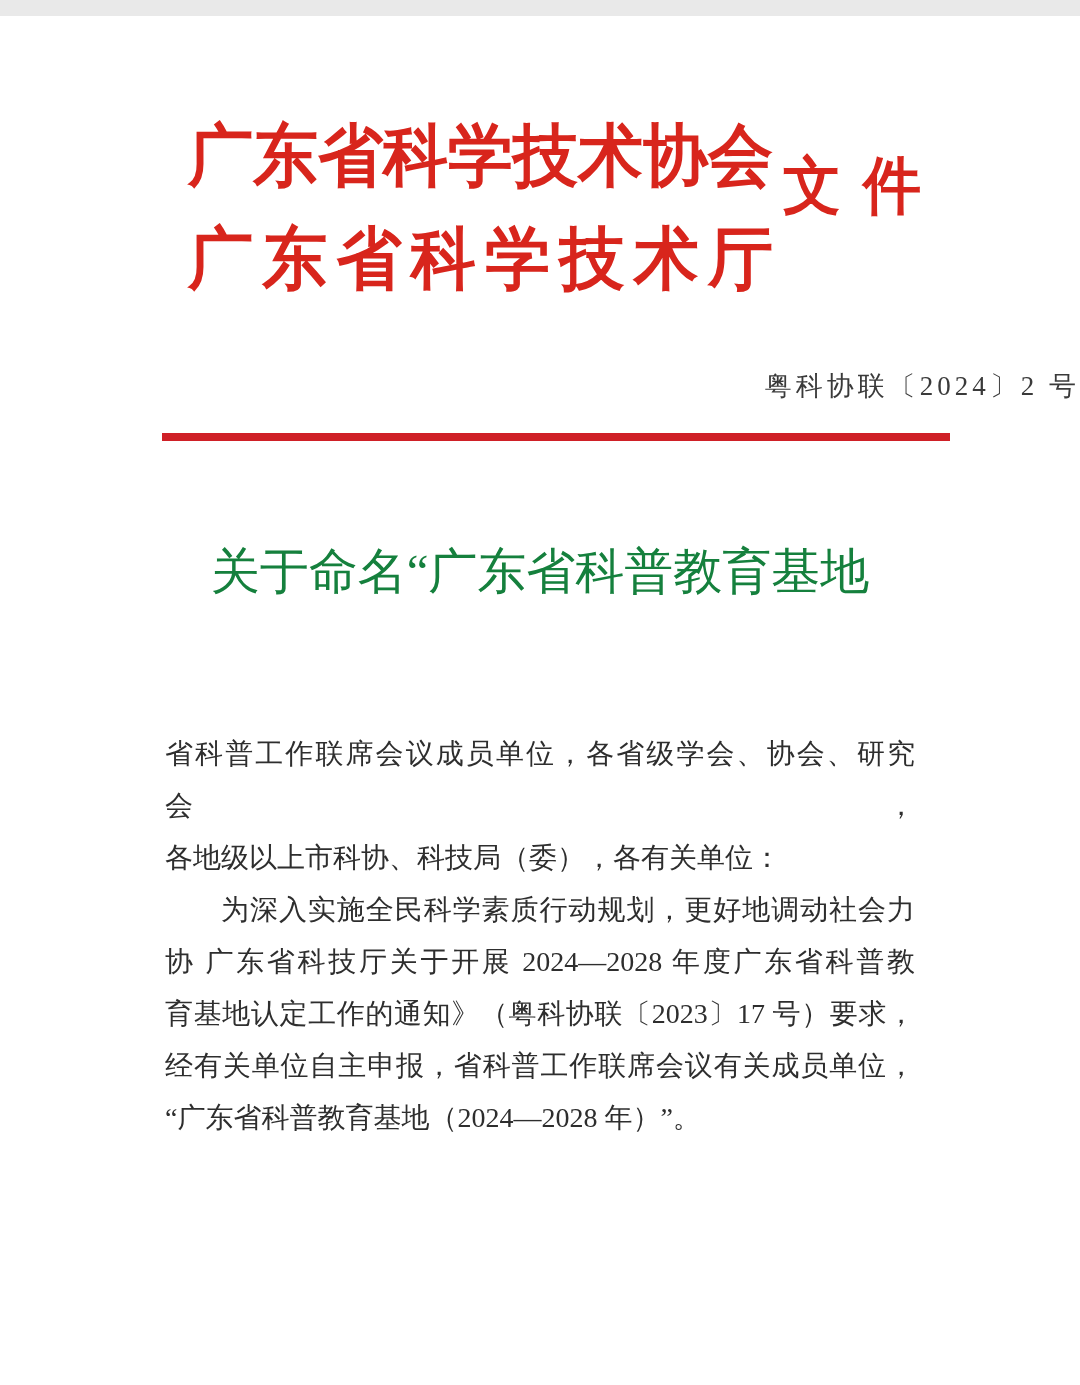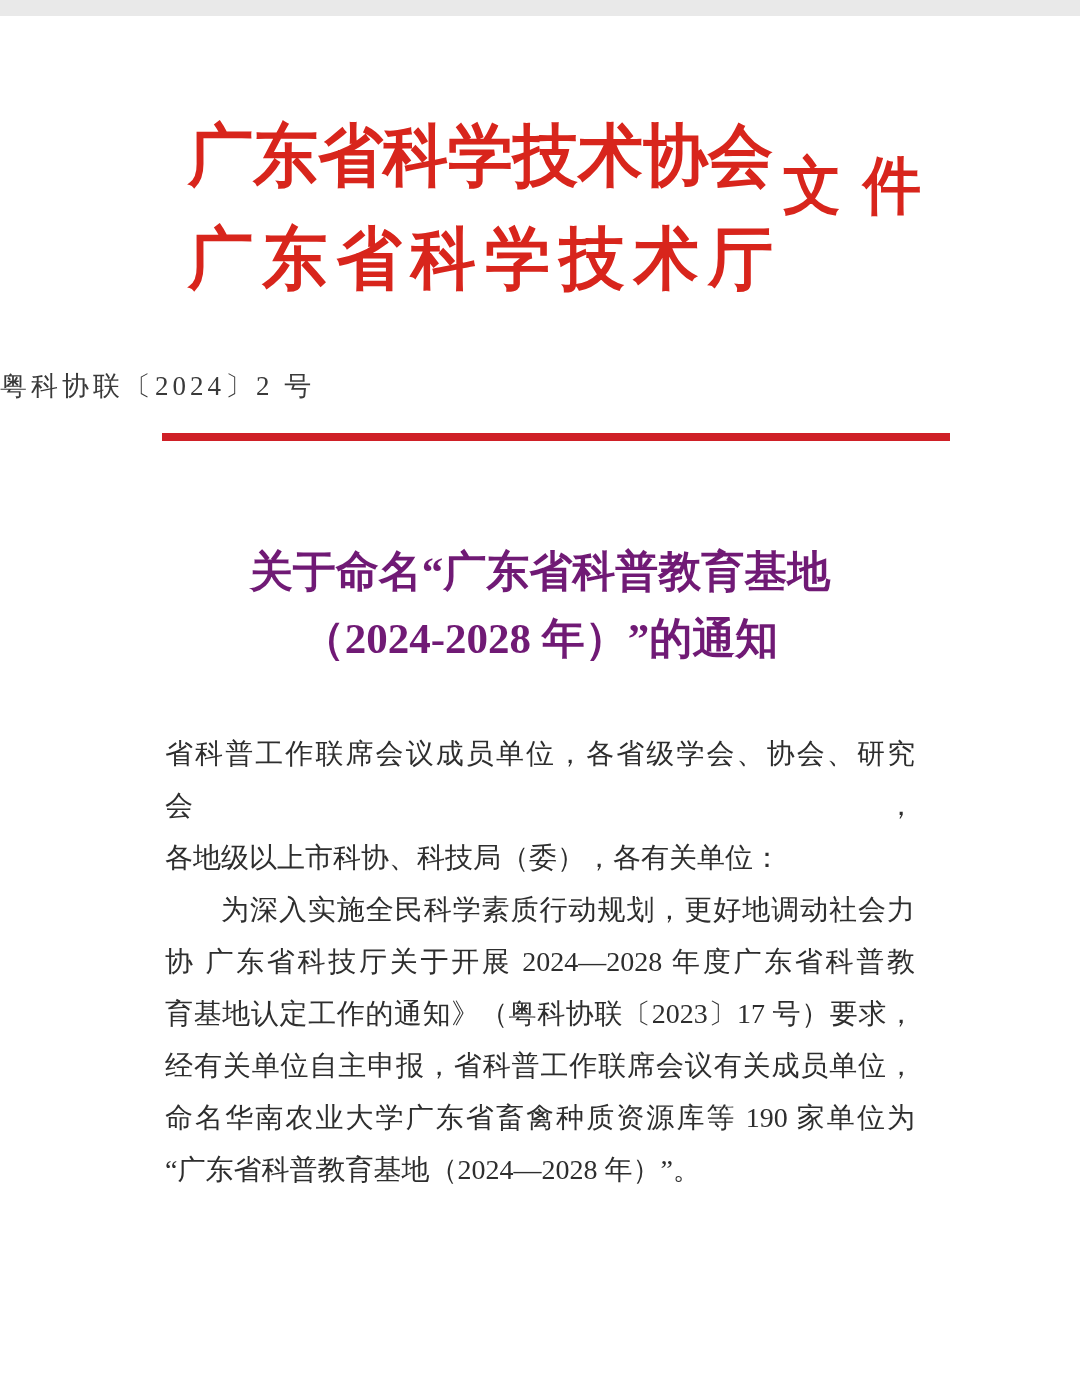--- a/index.html
+++ b/index.html
@@ -47,21 +47,21 @@
     transform: scaleY(1.08);
     transform-origin: left top;
   }
 
   
   .doc-number {
     position: absolute;
     left: 0;
     top: 352px;
     width: 100%;
-    text-align: left;
+    text-align: right;
     font-size: 27px;
     letter-spacing: 4px;
     color: #3a3a3a;
   }
 
   
   .red-rule {
     position: absolute;
     left: 162px;
     top: 417px;
@@ -70,24 +70,24 @@
     background: #cf2027;
   }
 
   
   .title {
     position: absolute;
     left: 0;
     top: 522px;
     width: 100%;
     text-align: center;
-    font-weight: 700;
-    font-size: 43px;
+    font-weight: 400;
+    font-size: 49px;
     line-height: 67px;
-    color: #701a75;
+    color: #15803d;
   }
 
   
   .body-text {
     position: absolute;
     left: 165px;
     top: 712px;
     width: 750px;
     font-size: 28px;
     line-height: 52px;
@@ -112,27 +112,25 @@
   </div>
 
   <div class="doc-type-label">文件</div>
 
   <div class="doc-number">粤科协联〔2024〕2 号</div>
 
   <div class="red-rule"></div>
 
   <div class="title">
     <div>关于命名“广东省科普教育基地</div>
-    <div>（2024-2028 年）”的通知</div>
   </div>
 
   <div class="body-text">
     <div class="body-line j">省科普工作联席会议成员单位，各省级学会、协会、研究会，</div>
     <div class="body-line">各地级以上市科协、科技局（委），各有关单位：</div>
     <div class="body-line j indent">为深入实施全民科学素质行动规划，更好地调动社会力</div>
     <div class="body-line j">协 广东省科技厅关于开展 2024—2028 年度广东省科普教</div>
     <div class="body-line j">育基地认定工作的通知》（粤科协联〔2023〕17 号）要求，</div>
     <div class="body-line j">经有关单位自主申报，省科普工作联席会议有关成员单位，</div>
-    <div class="body-line j">命名华南农业大学广东省畜禽种质资源库等 190 家单位为</div>
     <div class="body-line">“广东省科普教育基地（2024—2028 年）”。</div>
   </div>
 
 </div>
 
 </body></html>

